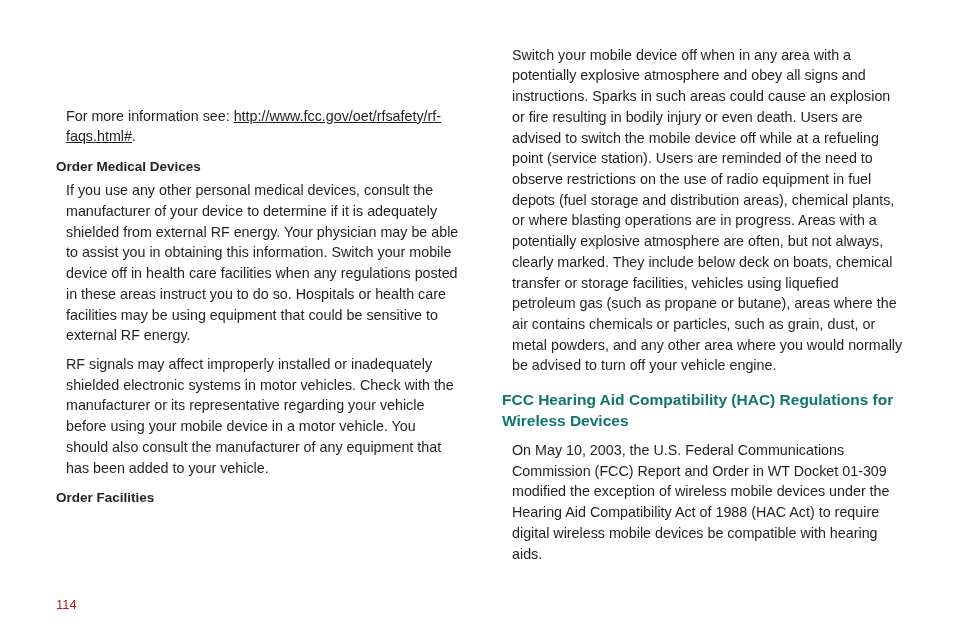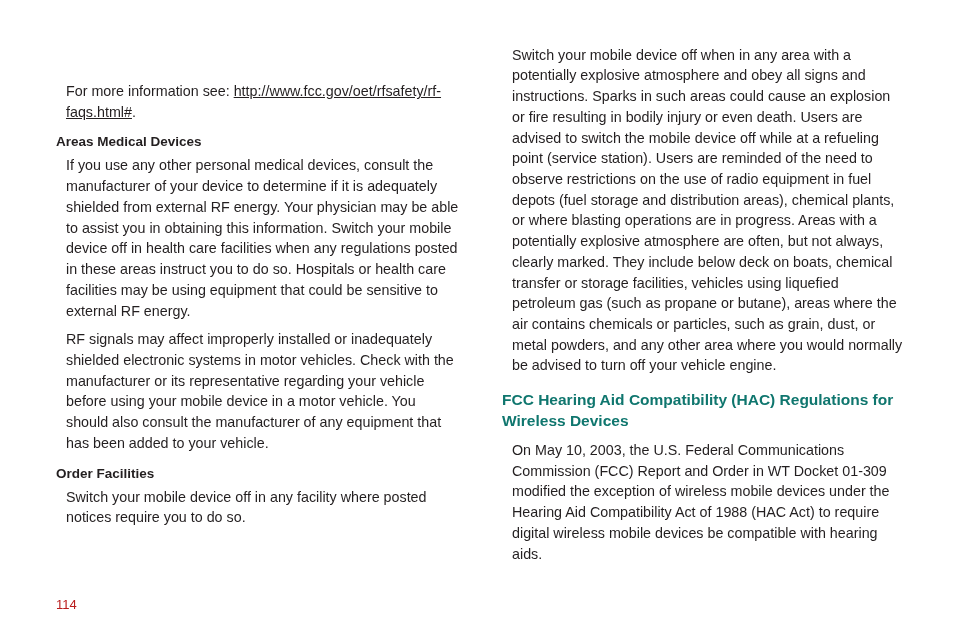--- a/index.html
+++ b/index.html
@@ -57,25 +57,24 @@
 </style>
 </head>
 <body>
 
 <div class="columns">
 
   <div class="col">
     <p class="para">
       <span>For more information see: </span><span class="link">http://www.fcc.gov/oet/rfsafety/rf-faqs.html#</span><span>.</span>
     </p>
-    <div class="subhead">Areas Medical Devices</div>
+    <div class="subhead">Order Medical Devices</div>
     <p class="para">If you use any other personal medical devices, consult the manufacturer of your device to determine if it is adequately shielded from external RF energy. Your physician may be able to assist you in obtaining this information. Switch your mobile device off in health care facilities when any regulations posted in these areas instruct you to do so. Hospitals or health care facilities may be using equipment that could be sensitive to external RF energy.</p>
     <p class="para">RF signals may affect improperly installed or inadequately shielded electronic systems in motor vehicles. Check with the manufacturer or its representative regarding your vehicle before using your mobile device in a motor vehicle. You should also consult the manufacturer of any equipment that has been added to your vehicle.</p>
     <div class="subhead">Order Facilities</div>
-    <p class="para">Switch your mobile device off in any facility where posted notices require you to do so.</p>
   </div>
 
   <div class="col">
     <p class="para">Switch your mobile device off when in any area with a potentially explosive atmosphere and obey all signs and instructions. Sparks in such areas could cause an explosion or fire resulting in bodily injury or even death. Users are advised to switch the mobile device off while at a refueling point (service station). Users are reminded of the need to observe restrictions on the use of radio equipment in fuel depots (fuel storage and distribution areas), chemical plants, or where blasting operations are in progress. Areas with a potentially explosive atmosphere are often, but not always, clearly marked. They include below deck on boats, chemical transfer or storage facilities, vehicles using liquefied petroleum gas (such as propane or butane), areas where the air contains chemicals or particles, such as grain, dust, or metal powders, and any other area where you would normally be advised to turn off your vehicle engine.</p>
     <div class="section-title">FCC Hearing Aid Compatibility (HAC) Regulations for Wireless Devices</div>
     <p class="para">On May 10, 2003, the U.S. Federal Communications Commission (FCC) Report and Order in WT Docket 01-309 modified the exception of wireless mobile devices under the Hearing Aid Compatibility Act of 1988 (HAC Act) to require digital wireless mobile devices be compatible with hearing aids.</p>
   </div>
 
 </div>
 

